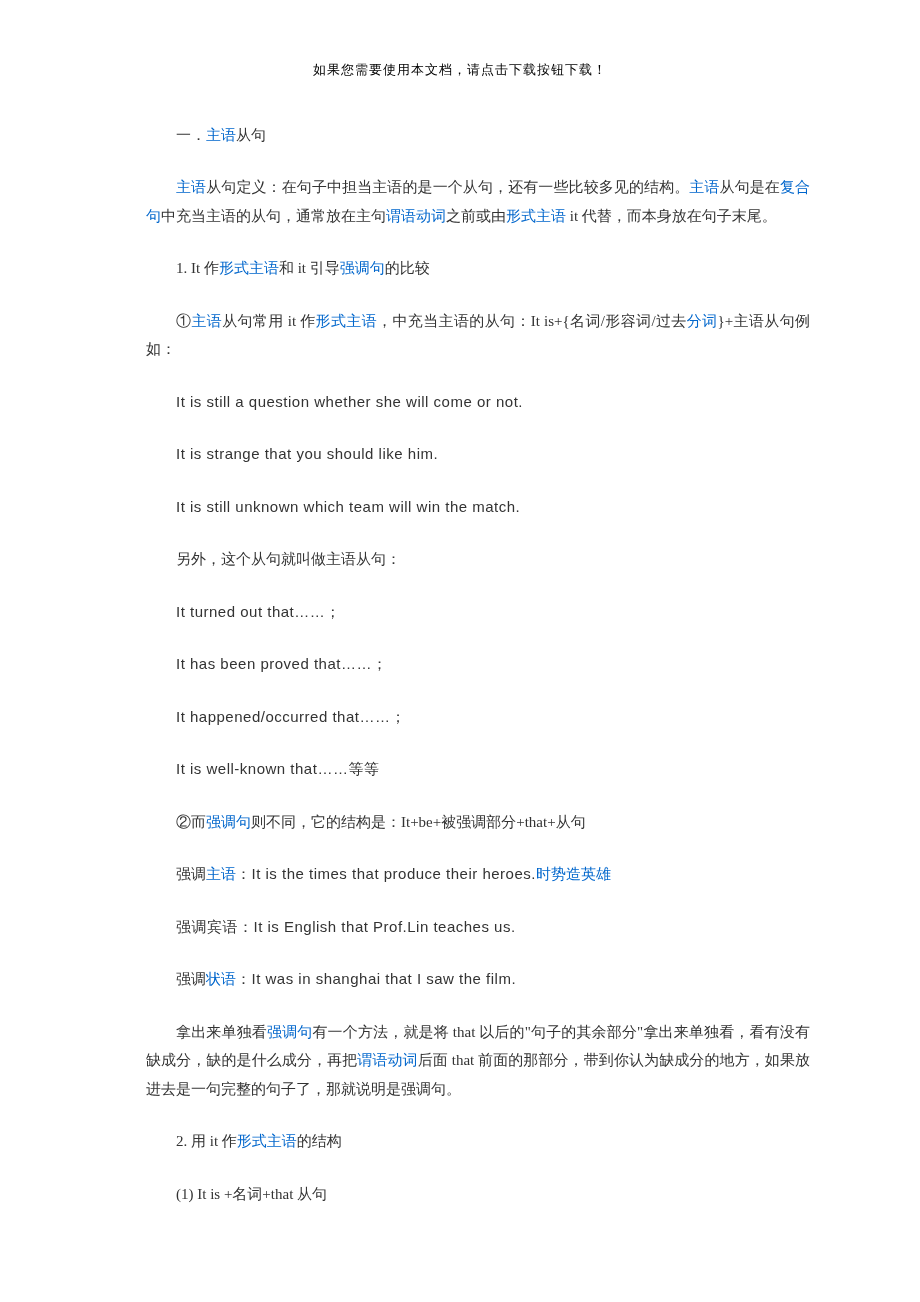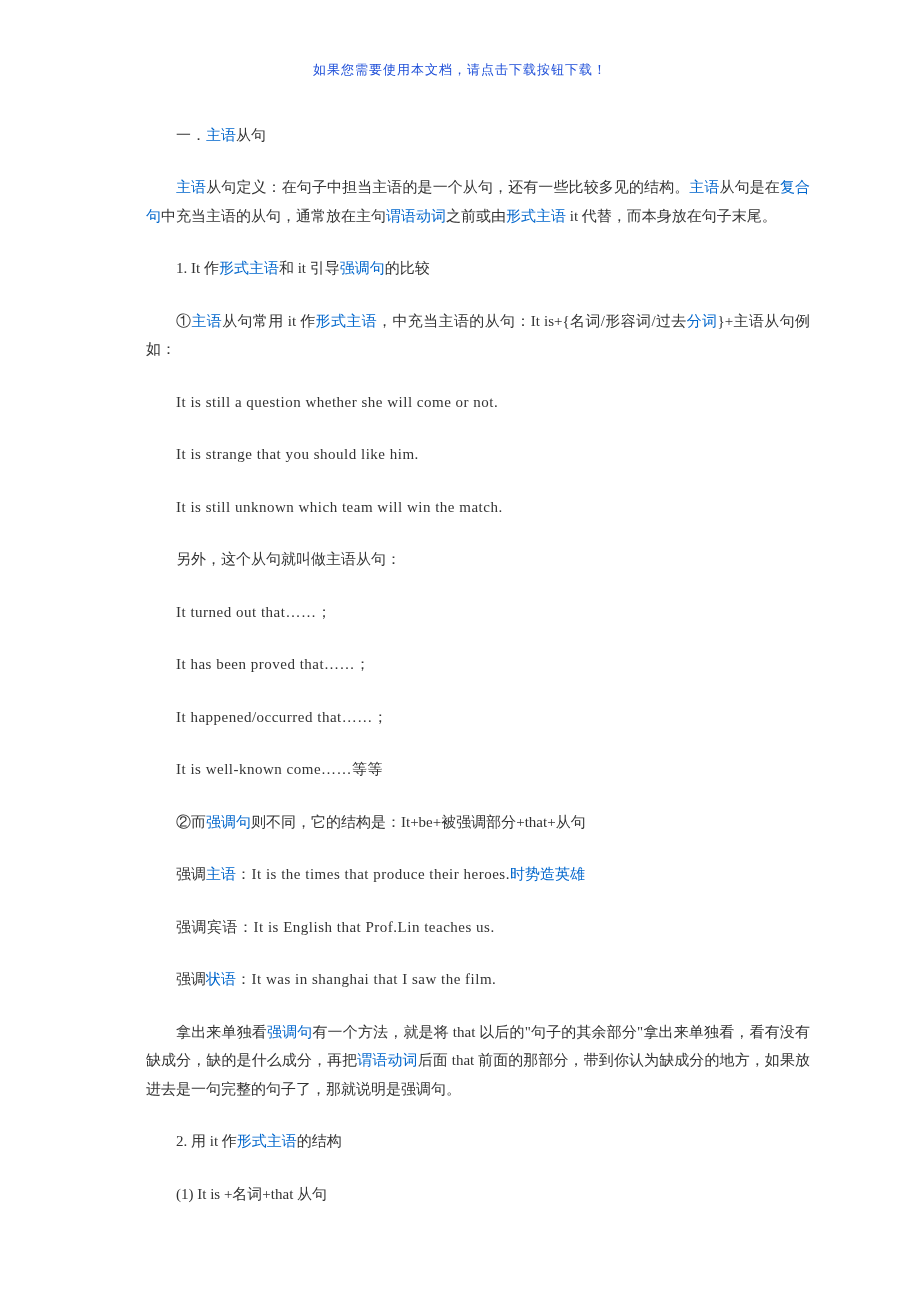--- a/index.html
+++ b/index.html
@@ -9,38 +9,38 @@
       background: #ffffff;
       font-family: "SimSun", "宋体", serif;
       font-size: 15px;
       line-height: 1.6;
       color: #333333;
       padding: 60px 110px 60px 110px;
     }
     .header-note {
       text-align: center;
       font-size: 13px;
-      color: #1d4ed8;
+      color: #000000;
       margin-bottom: 40px;
       letter-spacing: 1px;
     }
     .para {
       margin-bottom: 24px;
       text-align: justify;
       line-height: 1.9;
       margin-left: 36px;
     }
     .indent {
       text-indent: 2em;
     }
     .link {
       color: #0066cc;
     }
     .mono {
-      font-family: Liberation Serif, serif;
+      font-family: Liberation Sans, sans-serif;
       letter-spacing: 0.5px;
     }
   </style>
 </head>
 <body>
 
 <div class="header-note">如果您需要使用本文档，请点击下载按钮下载！</div>
 
 <div class="para indent">
   <span>一．</span><span class="link">主语</span><span>从句</span>
@@ -60,21 +60,21 @@
 
 <div class="para indent mono">It is still a question whether she will come or not.</div>
 <div class="para indent mono">It is strange that you should like him.</div>
 <div class="para indent mono">It is still unknown which team will win the match.</div>
 
 <div class="para indent">另外，这个从句就叫做主语从句：</div>
 
 <div class="para indent mono">It turned out that……；</div>
 <div class="para indent mono">It has been proved that……；</div>
 <div class="para indent mono">It happened/occurred that……；</div>
-<div class="para indent mono">It is well-known come……等等</div>
+<div class="para indent mono">It is well-known that……等等</div>
 
 <div class="para indent">
   <span>②而</span><span class="link">强调句</span><span>则不同，它的结构是：It+be+被强调部分+that+从句</span>
 </div>
 
 <div class="para indent">
   <span>强调</span><span class="link">主语</span><span class="mono">：It is the times that produce their heroes.</span><span class="link">时势造英雄</span>
 </div>
 
 <div class="para indent">

